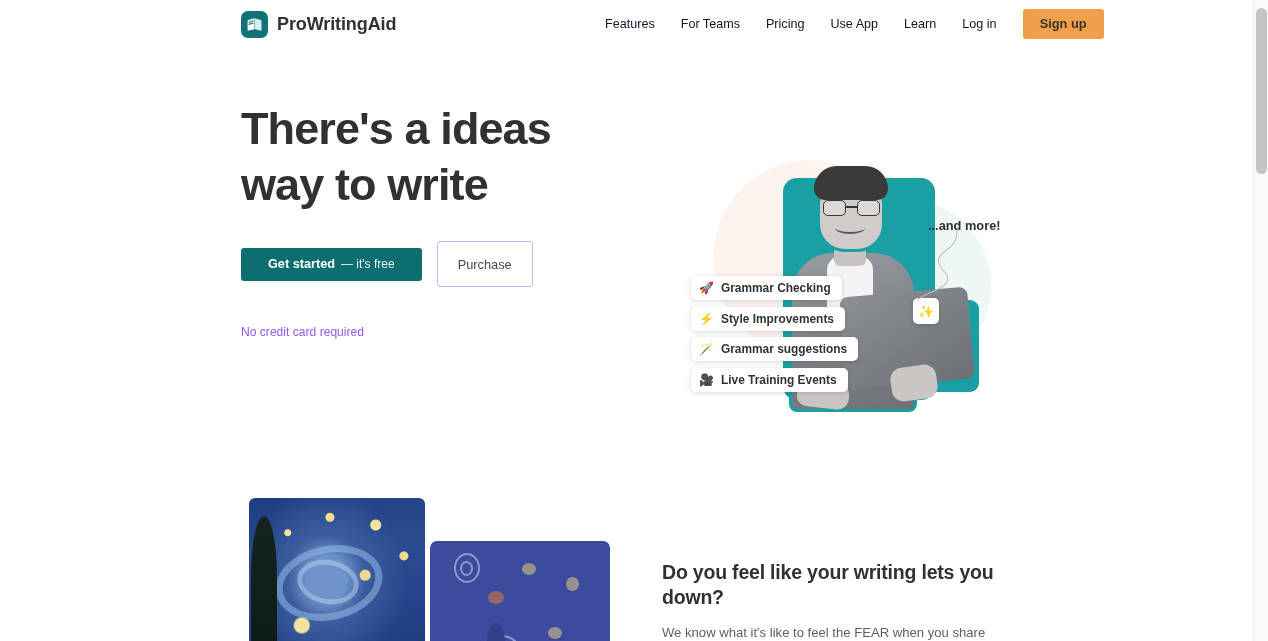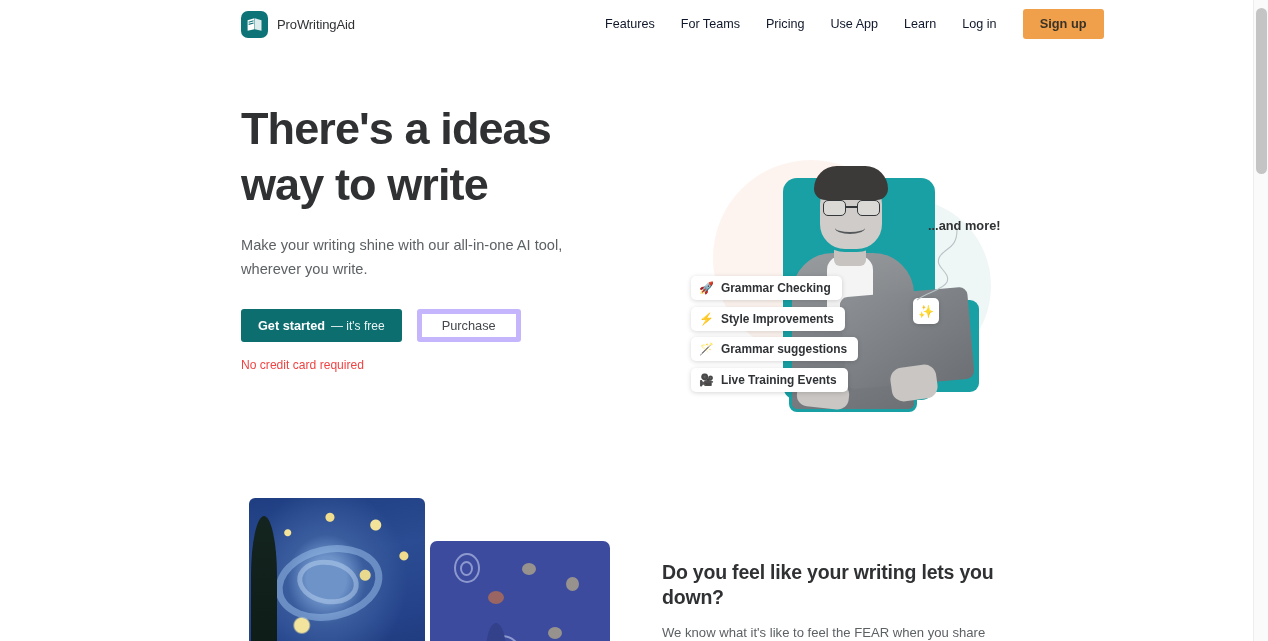--- a/index.html
+++ b/index.html
@@ -30,21 +30,21 @@
     text-decoration: none;
   }
   .brand-mark {
     width: 27px; height: 27px;
     border-radius: 7px;
     background: #0d7377;
     display: flex; align-items: center; justify-content: center;
     flex: 0 0 auto;
   }
   .brand-name {
-    font-size: 13px; font-weight: 400; color: #2f3133;
+    font-size: 18px; font-weight: 700; color: #2f3133;
     letter-spacing: -0.1px; white-space: nowrap;
   }
 
   .nav {
     position: absolute; left: 605px; top: 0;
     height: 48px;
     display: flex; align-items: center; gap: 0;
   }
   .nav-link {
     font-size: 12.6px; color: #0f172a;
@@ -76,35 +76,35 @@
     font-size: 14.6px; line-height: 1.62; color: #5c6164;
     width: 330px;
   }
   .cta-row {
     margin-top: 28px;
     display: flex; align-items: center; gap: 15px;
   }
   .btn-primary {
     background: #0d6e70; color: #ffffff;
     border: none; border-radius: 3px;
-    height: 33px; padding: 0 17px;
+    height: 33px; padding: 0 27px;
     font-size: 12.7px; font-weight: 700;
     display: inline-flex; align-items: center; gap: 6px;
     cursor: pointer; white-space: nowrap;
   }
   .btn-primary .sub { font-weight: 400; font-size: 12px; opacity: .92; }
   .btn-outline {
     background: #ffffff; color: #44494d;
-    border: 5px solid #c4b5fd; border-radius: 3px;
-    height: 33px; padding: 0 20px;
+    border: 1px solid #c4b5fd; border-radius: 3px;
+    height: 46px; padding: 0 20px;
     font-size: 12.8px;
     display: inline-flex; align-items: center;
     cursor: pointer; white-space: nowrap;
   }
-  .nocard { margin-top: 16px; font-size: 12.1px; color: #ef4444; }
+  .nocard { margin-top: 38px; font-size: 12.1px; color: #8b5cf6; }
 
   
   .hero-art {
     position: absolute; left: 655px; top: 52px;
     width: 360px; height: 330px;
   }
   .art-blob-1 {
     position: absolute; left: 58px; top: 60px;
     width: 196px; height: 196px; border-radius: 50%;
     background: #fdf4ef;
@@ -351,21 +351,20 @@
   </div>
 
   <div class="hero">
 
     <div class="hero-copy">
       <h1 class="hero-title">
         <span>There's a ideas</span><br>
         <span>way to write</span>
       </h1>
 
-      <p class="hero-sub">Make your writing shine with our all-in-one AI tool, wherever you write.</p>
 
       <div class="cta-row">
         <button class="btn-primary">
           <span>Get started</span>
           <span class="sub">— it's free</span>
         </button>
         <button class="btn-outline">Purchase</button>
       </div>
 
       <div class="nocard">No credit card required</div>

